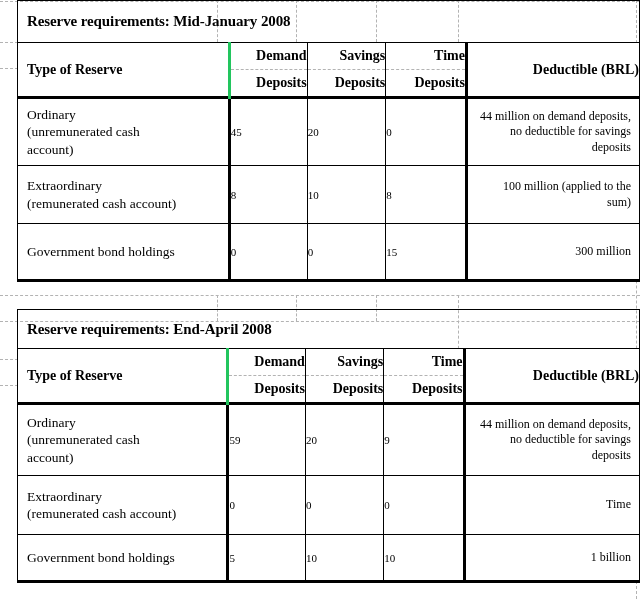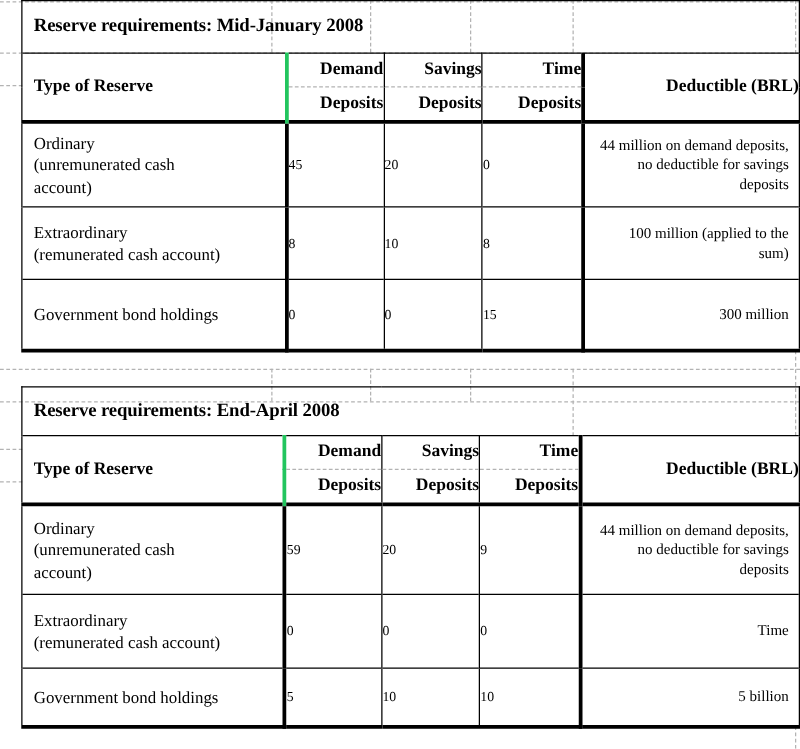--- a/index.html
+++ b/index.html
@@ -283,17 +283,17 @@
       <td class="c-ded">Time</td>
     </tr>
 
     <tr class="row-sep thick-bot r2-short">
       <td class="c-label">
         <div>Government bond holdings</div>
       </td>
       <td class="c-num">5</td>
       <td class="c-num">10</td>
       <td class="c-num last-num">10</td>
-      <td class="c-ded">5 billion</td>
+      <td class="c-ded">1 billion</td>
     </tr>
   </tbody>
 </table>
 </div>
 
 </body></html>

